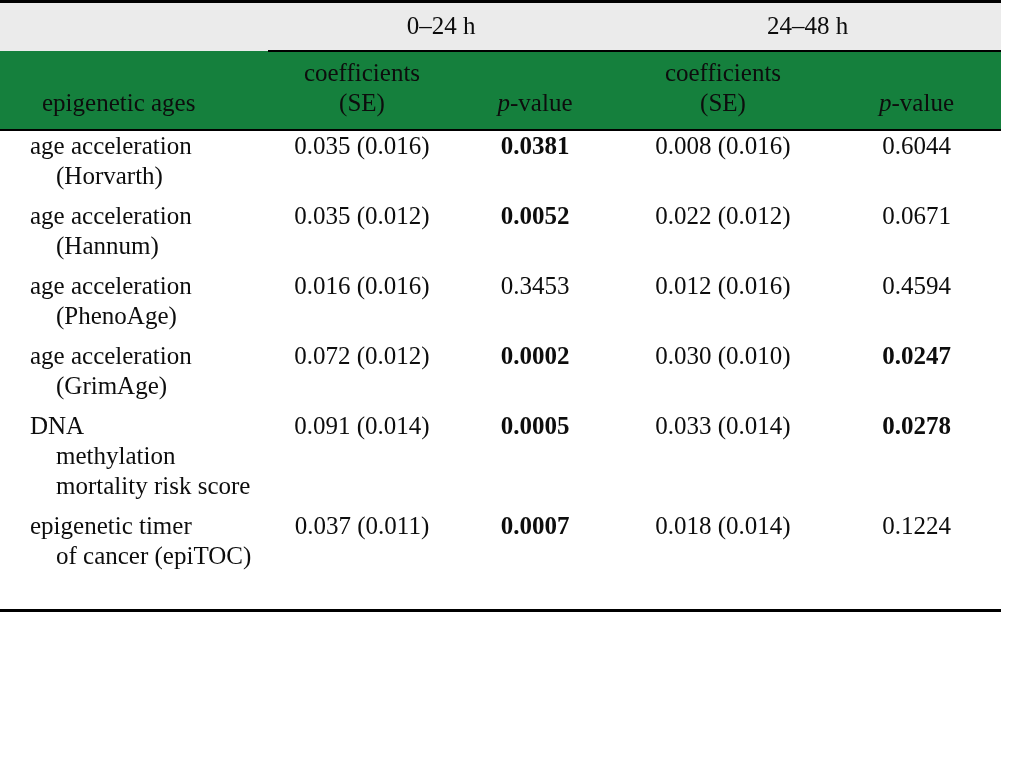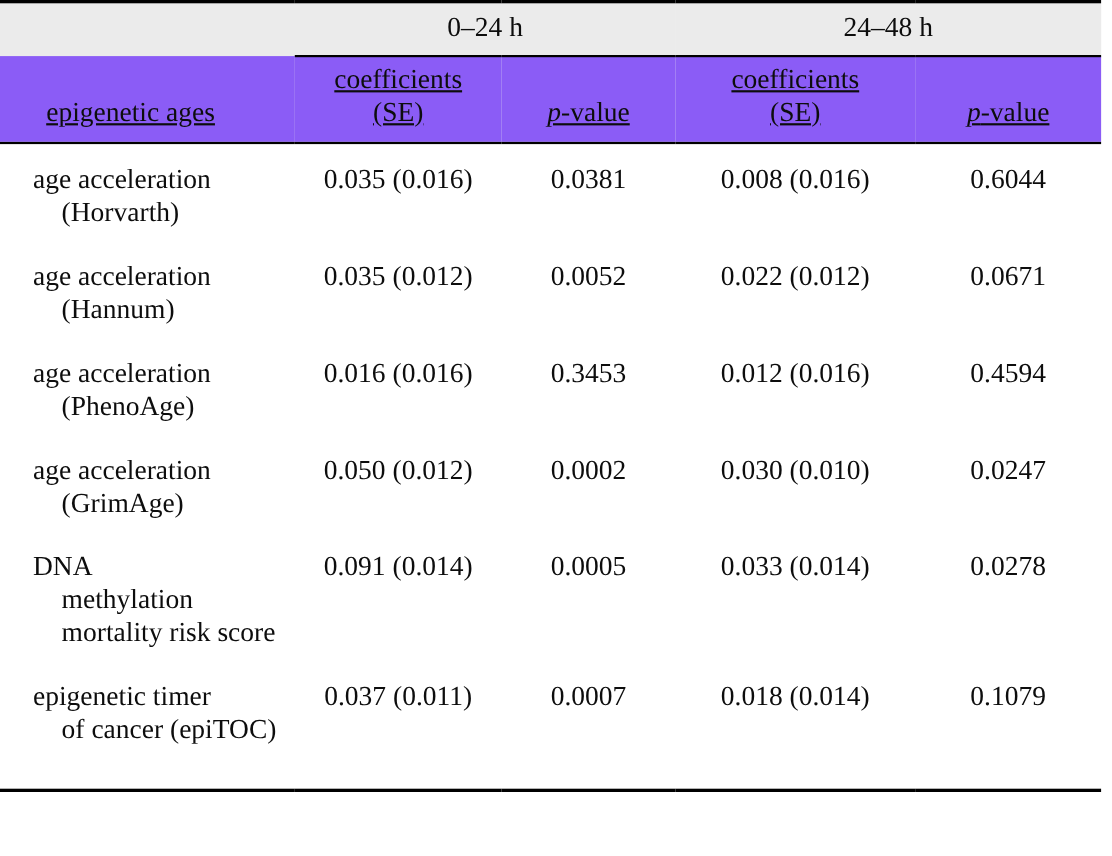--- a/index.html
+++ b/index.html
@@ -66,27 +66,26 @@
     height: 0;
     font-size: 0;
     line-height: 0;
   }
   tr.group-rule td.underline {
     border-bottom: 2.5px solid #000000;
   }
 
   
   tr.subhead-row td {
-    background: #8b5cf6;
+    background: #15803d;
     font-size: 25px;
     vertical-align: bottom;
     padding: 6px 0 12px 0;
     text-align: center;
     line-height: 1.18;
-    text-decoration: underline;
   }
   tr.subhead-row td.label-cell {
     text-align: left;
     padding-left: 42px;
     white-space: nowrap;
   }
   .sub-two-line {
     display: block;
   }
   .ital {
@@ -100,39 +99,39 @@
     padding: 0;
     font-size: 0;
     line-height: 0;
     background: #ebebeb;
   }
 
   
   tbody.body-block tr.data-row td {
     font-size: 25px;
     vertical-align: top;
-    padding: 18px 0 10px 0;
+    padding: 0 0 10px 0;
     text-align: center;
     background: #ffffff;
     line-height: 1.2;
   }
   tbody.body-block tr.data-row td.label-cell {
     text-align: left;
     padding-left: 30px;
     padding-right: 8px;
   }
   .label-main {
     display: block;
   }
   .label-sub {
     display: block;
     padding-left: 26px;
   }
   .bold-p {
-    font-weight: normal;
+    font-weight: bold;
   }
 
   
   tr.rule-bottom > td {
     border-bottom: 3px solid #000000;
     height: 0;
     padding: 0;
     font-size: 0;
     line-height: 0;
   }
@@ -227,21 +226,21 @@
         <td>0.3453</td>
         <td>0.012 (0.016)</td>
         <td>0.4594</td>
       </tr>
 
       <tr class="data-row">
         <td class="label-cell">
           <span class="label-main">age acceleration</span>
           <span class="label-sub">(GrimAge)</span>
         </td>
-        <td>0.050 (0.012)</td>
+        <td>0.072 (0.012)</td>
         <td class="bold-p">0.0002</td>
         <td>0.030 (0.010)</td>
         <td class="bold-p">0.0247</td>
       </tr>
 
 
       <tr class="data-row">
         <td class="label-cell">
           <span class="label-main">DNA</span>
           <span class="label-sub">methylation mortality risk score</span>
@@ -253,21 +252,21 @@
       </tr>
 
       <tr class="data-row">
         <td class="label-cell">
           <span class="label-main">epigenetic timer</span>
           <span class="label-sub">of cancer (epiTOC)</span>
         </td>
         <td>0.037 (0.011)</td>
         <td class="bold-p">0.0007</td>
         <td>0.018 (0.014)</td>
-        <td>0.1079</td>
+        <td>0.1224</td>
       </tr>
 
       <tr>
         <td class="pad-bottom" colspan="5"></td>
       </tr>
 
       <tr class="rule-bottom">
         <td colspan="5"></td>
       </tr>
     </tbody>

